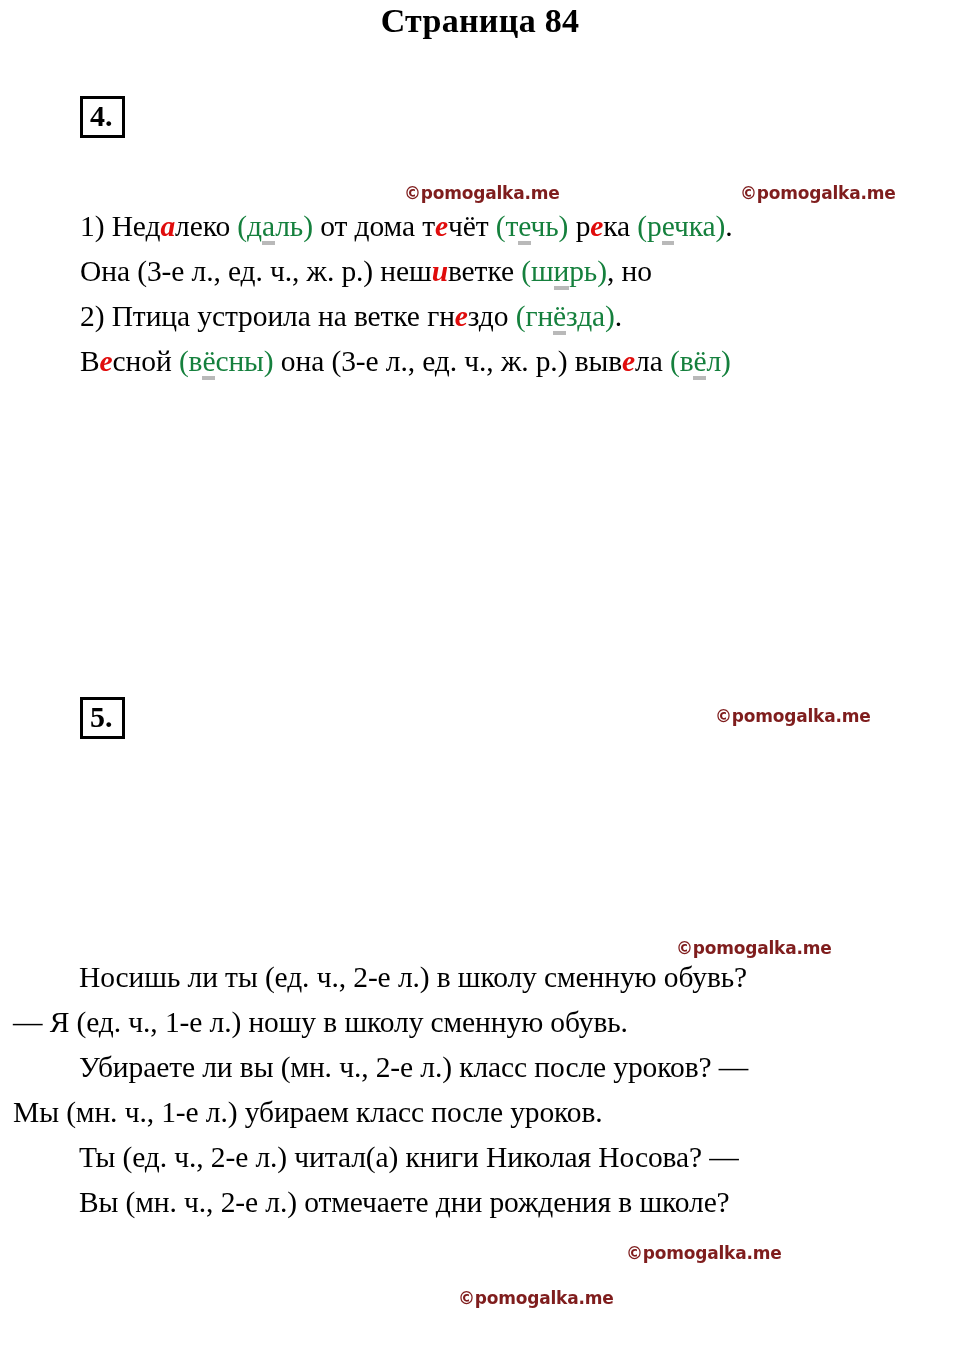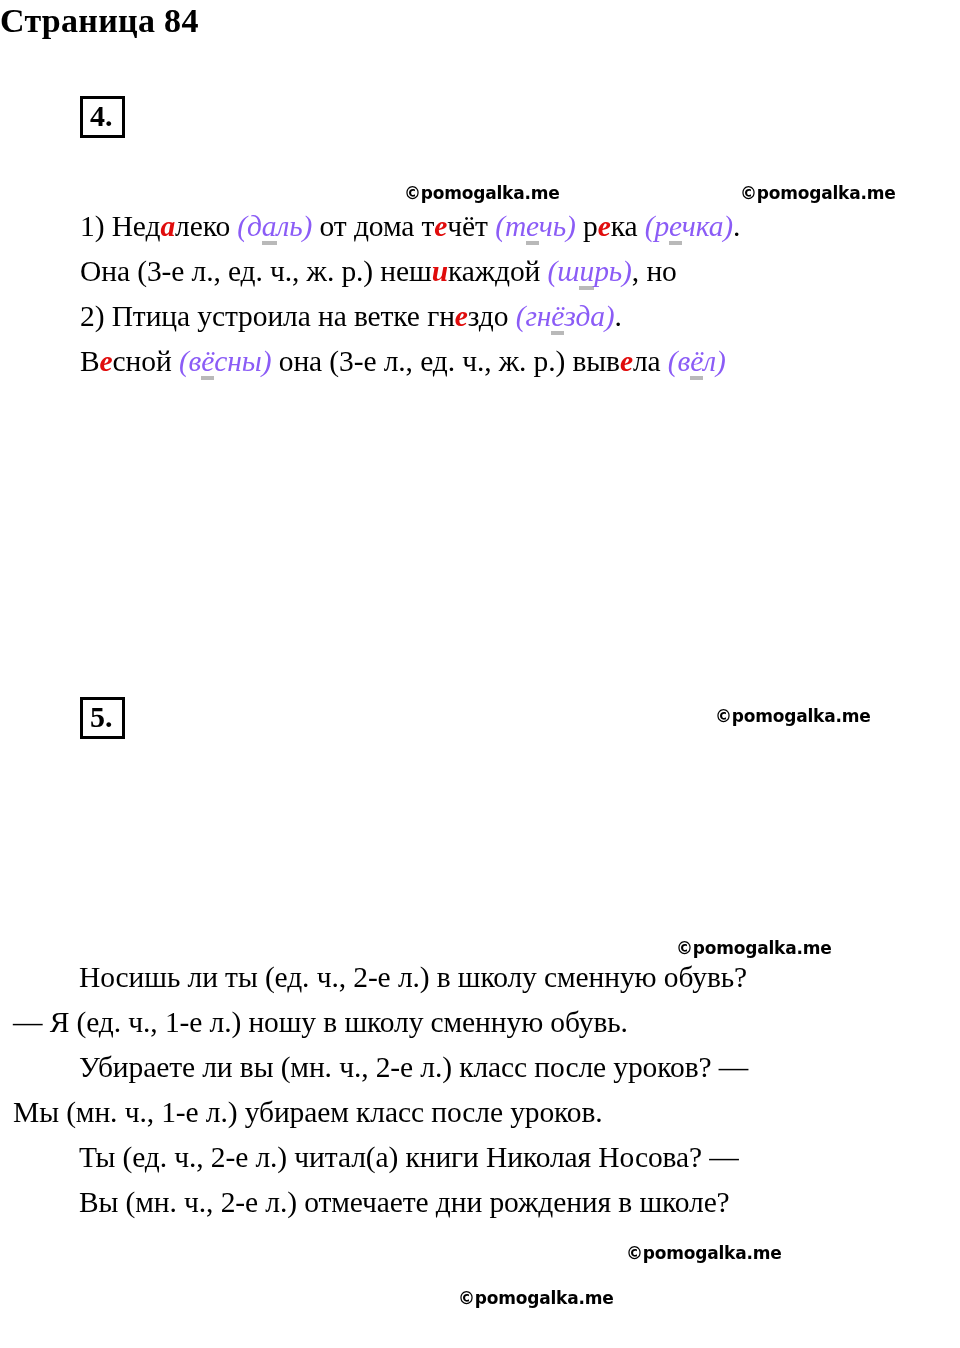--- a/index.html
+++ b/index.html
@@ -21,21 +21,21 @@
     width: 960px;
     height: 1348px;
   }
 
   
   .page-title {
     position: absolute;
     top: 2px;
     left: 0;
     width: 960px;
-    text-align: left;
+    text-align: center;
     font-size: 34px;
     font-weight: bold;
     letter-spacing: 0.3px;
   }
 
   
   .ex-num {
     position: absolute;
     display: inline-block;
     border: 3px solid #000;
@@ -65,36 +65,35 @@
   .indent { text-indent: 72px; }
   .indent-sm { text-indent: 66px; }
 
   
   .red {
     color: #e00c0c;
     font-weight: bold;
     font-style: italic;
   }
   .hint {
-    color: #8b5cf6;
-    font-style: italic;
+    color: #15803d;
   }
   .uu {
     border-bottom: 2px solid #b9b9b9;
     box-shadow: inset 0 -6px 0 -4px #b9b9b9;
     padding-bottom: 1px;
   }
 
   
   .wm {
     position: absolute;
     font-family: "DejaVu Sans", "Liberation Sans", sans-serif;
     font-weight: bold;
     font-size: 17px;
-    color: #000000;
+    color: #7f1d1d;
     white-space: nowrap;
     letter-spacing: -0.2px;
   }
   #wm1 { left: 404px; top: 183px; }
   #wm2 { left: 740px; top: 183px; }
   #wm3 { left: 715px; top: 706px; }
   #wm4 { left: 676px; top: 938px; }
   #wm5 { left: 626px; top: 1243px; }
   #wm6 { left: 458px; top: 1288px; }
 </style>
@@ -104,21 +103,21 @@
 <div class="page">
 
   <div class="page-title">Страница 84</div>
 
   <div class="ex-num" id="ex4-num">4.</div>
 
   <div class="body-text" id="ex4-body">
 
     <p class="para indent"><span>1)</span>&nbsp;<span>Нед</span><span class="red">а</span><span>леко </span><span class="hint"><span>(д</span><span class="uu">а</span><span>ль)</span></span><span> от дома т</span><span class="red">е</span><span>чёт </span><span class="hint"><span>(т</span><span class="uu">е</span><span>чь)</span></span><span> р</span><span class="red">е</span><span>ка </span><span class="hint"><span>(р</span><span class="uu">е</span><span>чка)</span></span><span>.</span></p>
 
-    <p class="para indent"><span>Она (3-е л., ед. ч., ж. р.) неш</span><span class="red">и</span><span>каждой </span><span class="hint"><span>(ш</span><span class="uu">и</span><span>рь)</span></span><span>, но</span></p>
+    <p class="para indent"><span>Она (3-е л., ед. ч., ж. р.) неш</span><span class="red">и</span><span>ветке </span><span class="hint"><span>(ш</span><span class="uu">и</span><span>рь)</span></span><span>, но</span></p>
 
     <p class="para indent"><span>2)</span>&nbsp;<span>Птица устроила на ветке гн</span><span class="red">е</span><span>здо </span><span class="hint"><span>(гн</span><span class="uu">ё</span><span>зда)</span></span><span>.</span></p>
 
     <p class="para indent"><span>В</span><span class="red">е</span><span>сной </span><span class="hint"><span>(в</span><span class="uu">ё</span><span>сны)</span></span><span> она (3-е л., ед. ч., ж. р.) выв</span><span class="red">е</span><span>ла </span><span class="hint"><span>(в</span><span class="uu">ё</span><span>л)</span></span></p>
   </div>
 
   <div class="ex-num" id="ex5-num">5.</div>
 
 
   <div class="body-text" id="ex5-qa">

